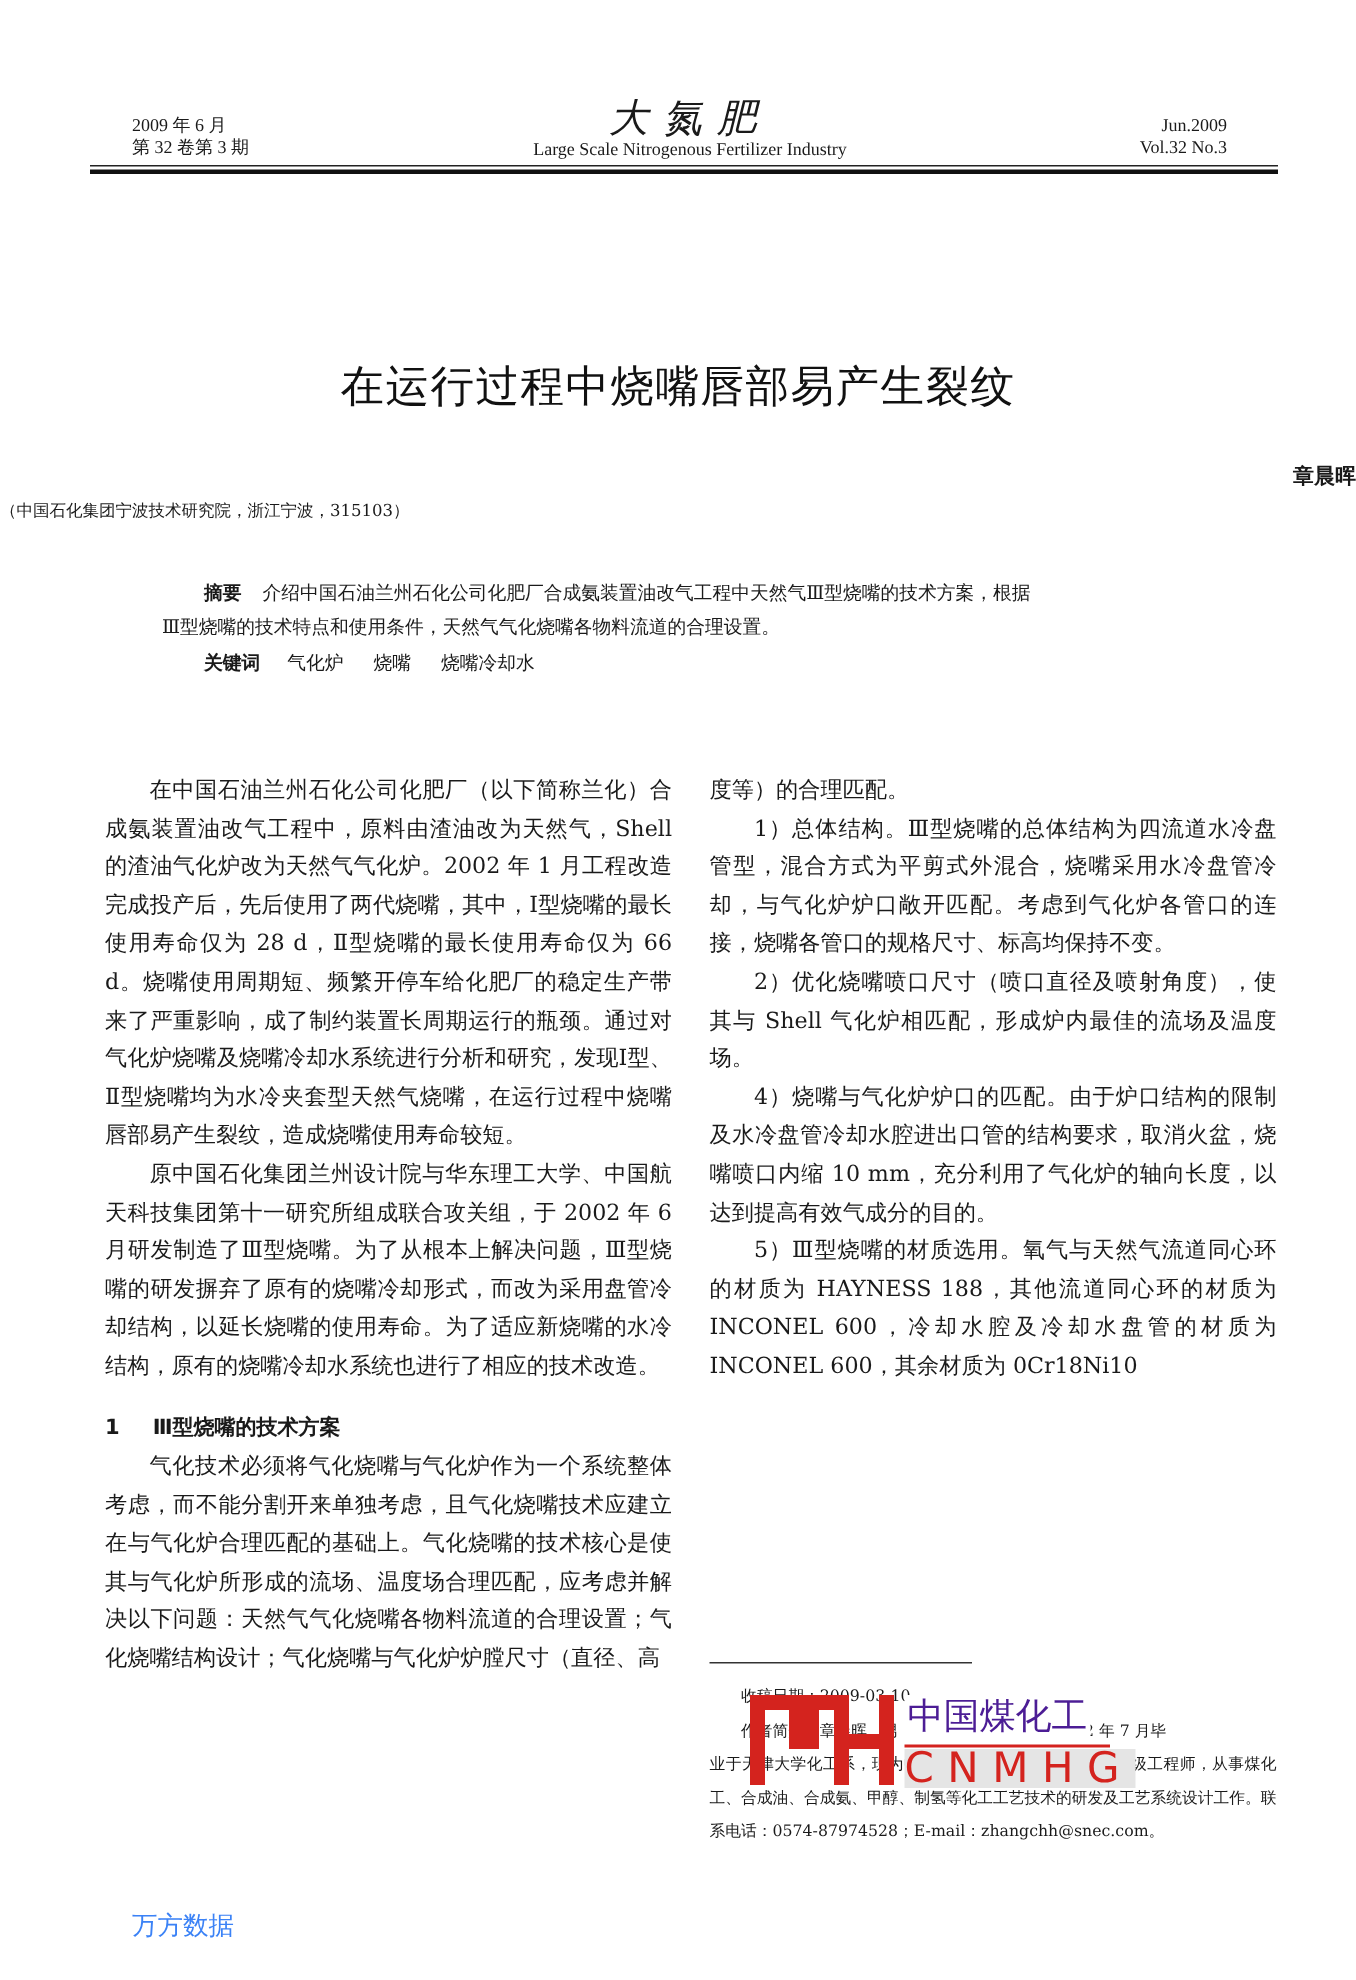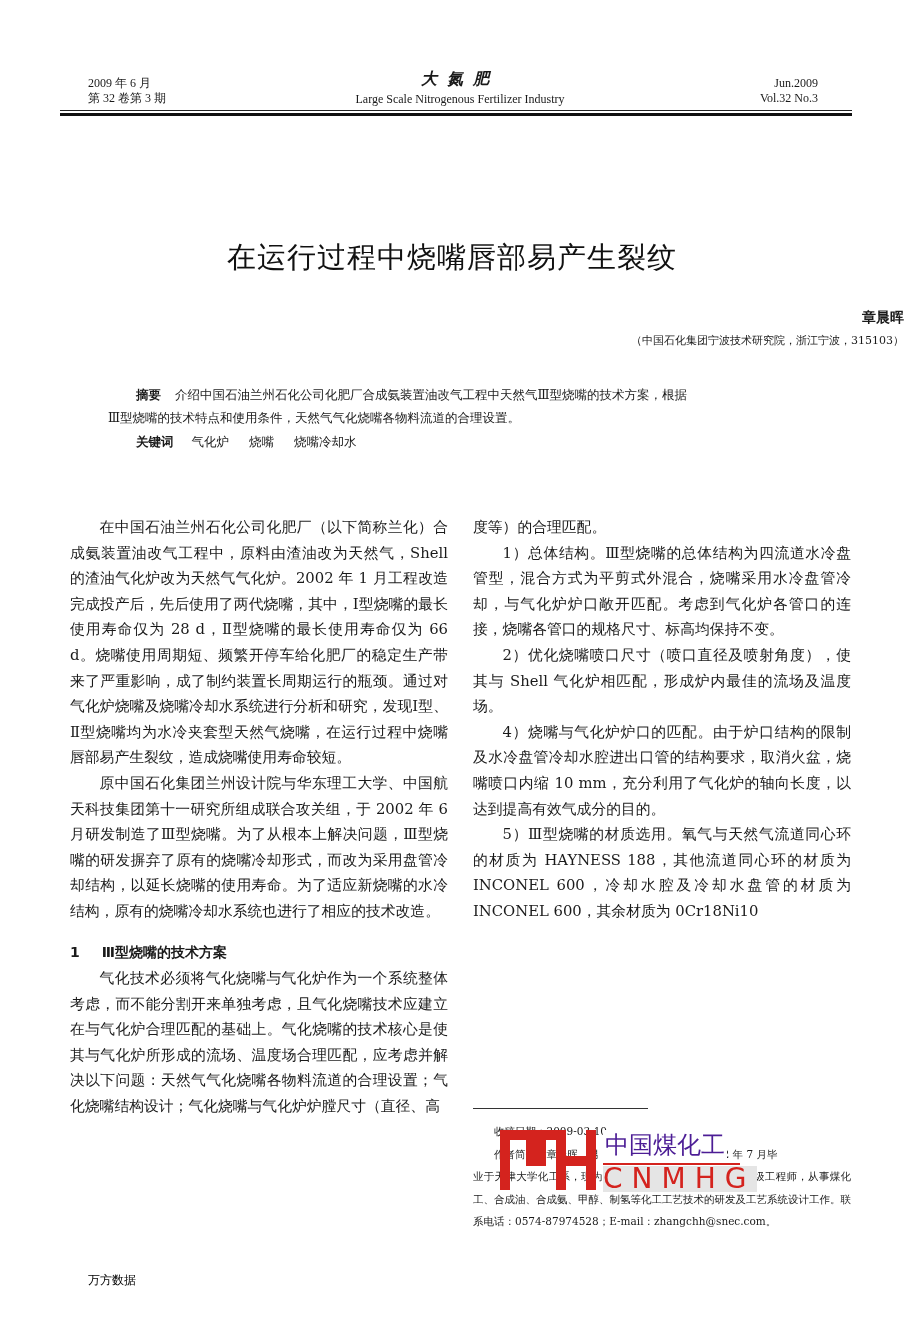--- a/index.html
+++ b/index.html
@@ -7,29 +7,29 @@
     width: 904px; height: 1320px; position: relative; overflow: hidden;
     font-family: "DejaVu Serif", "Liberation Serif", serif;
     color: #1a1a1a;
   }
   .abs { position: absolute; }
 
   
   .hdr-left { left: 88px; top: 76px; font-size: 12px; line-height: 15px; font-family: "Liberation Serif", serif; }
   .hdr-right { right: 86px; top: 76px; font-size: 12px; line-height: 15px; text-align: right; font-family: "Liberation Serif", serif; }
   .hdr-center { left: 320px; width: 280px; top: 66px; text-align: center; }
-  .journal-logo { font-size: 16px; font-weight: bold; letter-spacing: 10px; line-height: 26px; font-style: italic; }
+  .journal-logo { font-size: 26px; font-weight: normal; letter-spacing: 10px; line-height: 26px; font-style: italic; }
   .journal-en { font-size: 12px; line-height: 14px; font-family: "Liberation Serif", serif; }
   .rule-thin { left: 60px; width: 792px; top: 110px; height: 1px; background: #222; }
   .rule-thick { left: 60px; width: 792px; top: 113px; height: 3px; background: #111; }
 
   
   .title { left: 0; width: 904px; top: 238px; text-align: center; font-family: "DejaVu Sans", sans-serif; font-size: 29px; letter-spacing: 1px; color: #111; }
   .author { left: 0; width: 904px; top: 309px; text-align: right; font-family: "DejaVu Sans", sans-serif; font-size: 14px; font-weight: bold; }
-  .affil { left: 0; width: 904px; top: 333px; text-align: right; font-size: 11px; }
+  .affil { left: 0; width: 904px; top: 333px; text-align: left; font-size: 11px; }
 
   
   .abstract { left: 136px; width: 680px; top: 383px; font-size: 12.5px; line-height: 23px; }
   .abstract .lbl { font-weight: bold; font-family: "DejaVu Sans", sans-serif; margin-right: 14px; }
   .abstract .cont { margin-left: -28px; display: block; }
   .keywords { left: 136px; top: 430px; font-size: 12.5px; line-height: 23px; }
   .keywords .lbl { font-weight: bold; font-family: "DejaVu Sans", sans-serif; margin-right: 14px; }
   .keywords .kw { margin-right: 16px; }
 
   
@@ -47,21 +47,21 @@
   .footnote p { margin: 0; }
   .footnote .ind { text-indent: 2em; }
 
   
   .wm { left: 500px; top: 1130px; width: 240px; height: 60px; }
   .wm-mh { position: absolute; left: 0; top: 0; width: 96px; height: 60px; }
   .wm-cn { position: absolute; left: 103px; top: 0; font-family: Liberation Serif, serif; font-size: 24px; color: #4c1d95; line-height: 30px; background: #fff; padding: 0 2px; }
   .wm-line { position: absolute; left: 103px; top: 33px; width: 137px; height: 2px; background: #d4231e; }
   .wm-en { position: absolute; left: 103px; top: 36px; font-family: "DejaVu Sans", sans-serif; font-size: 28px; letter-spacing: 9px; color: #d4231e; line-height: 26px; background: #e5e5e5; padding-right: 2px; }
 
-  .source { left: 88px; top: 1272px; font-family: "DejaVu Sans", sans-serif; font-size: 12px; color: #000000; }
+  .source { left: 88px; top: 1272px; font-family: "DejaVu Sans", sans-serif; font-size: 17px; color: #3b82f6; }
 </style>
 </head>
 <body>
 
 <div class="abs hdr-left">
   <div>2009 年 6 月</div>
   <div>第 32 卷第 3 期</div>
 </div>
 <div class="abs hdr-center">
   <div class="journal-logo">大氮肥</div>

